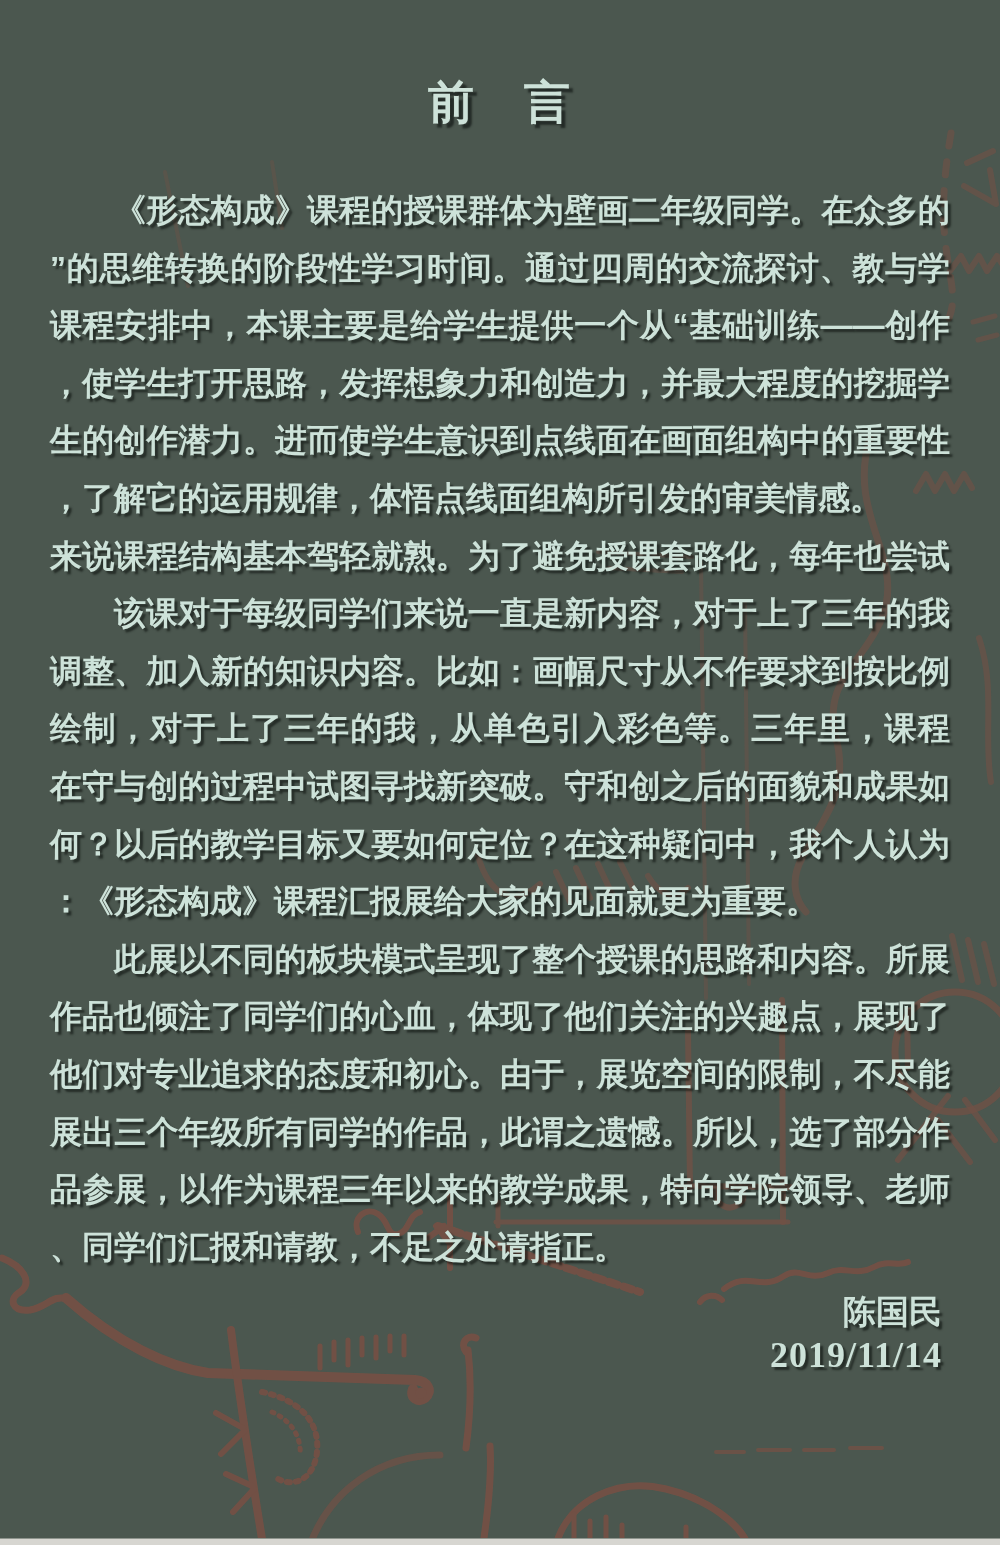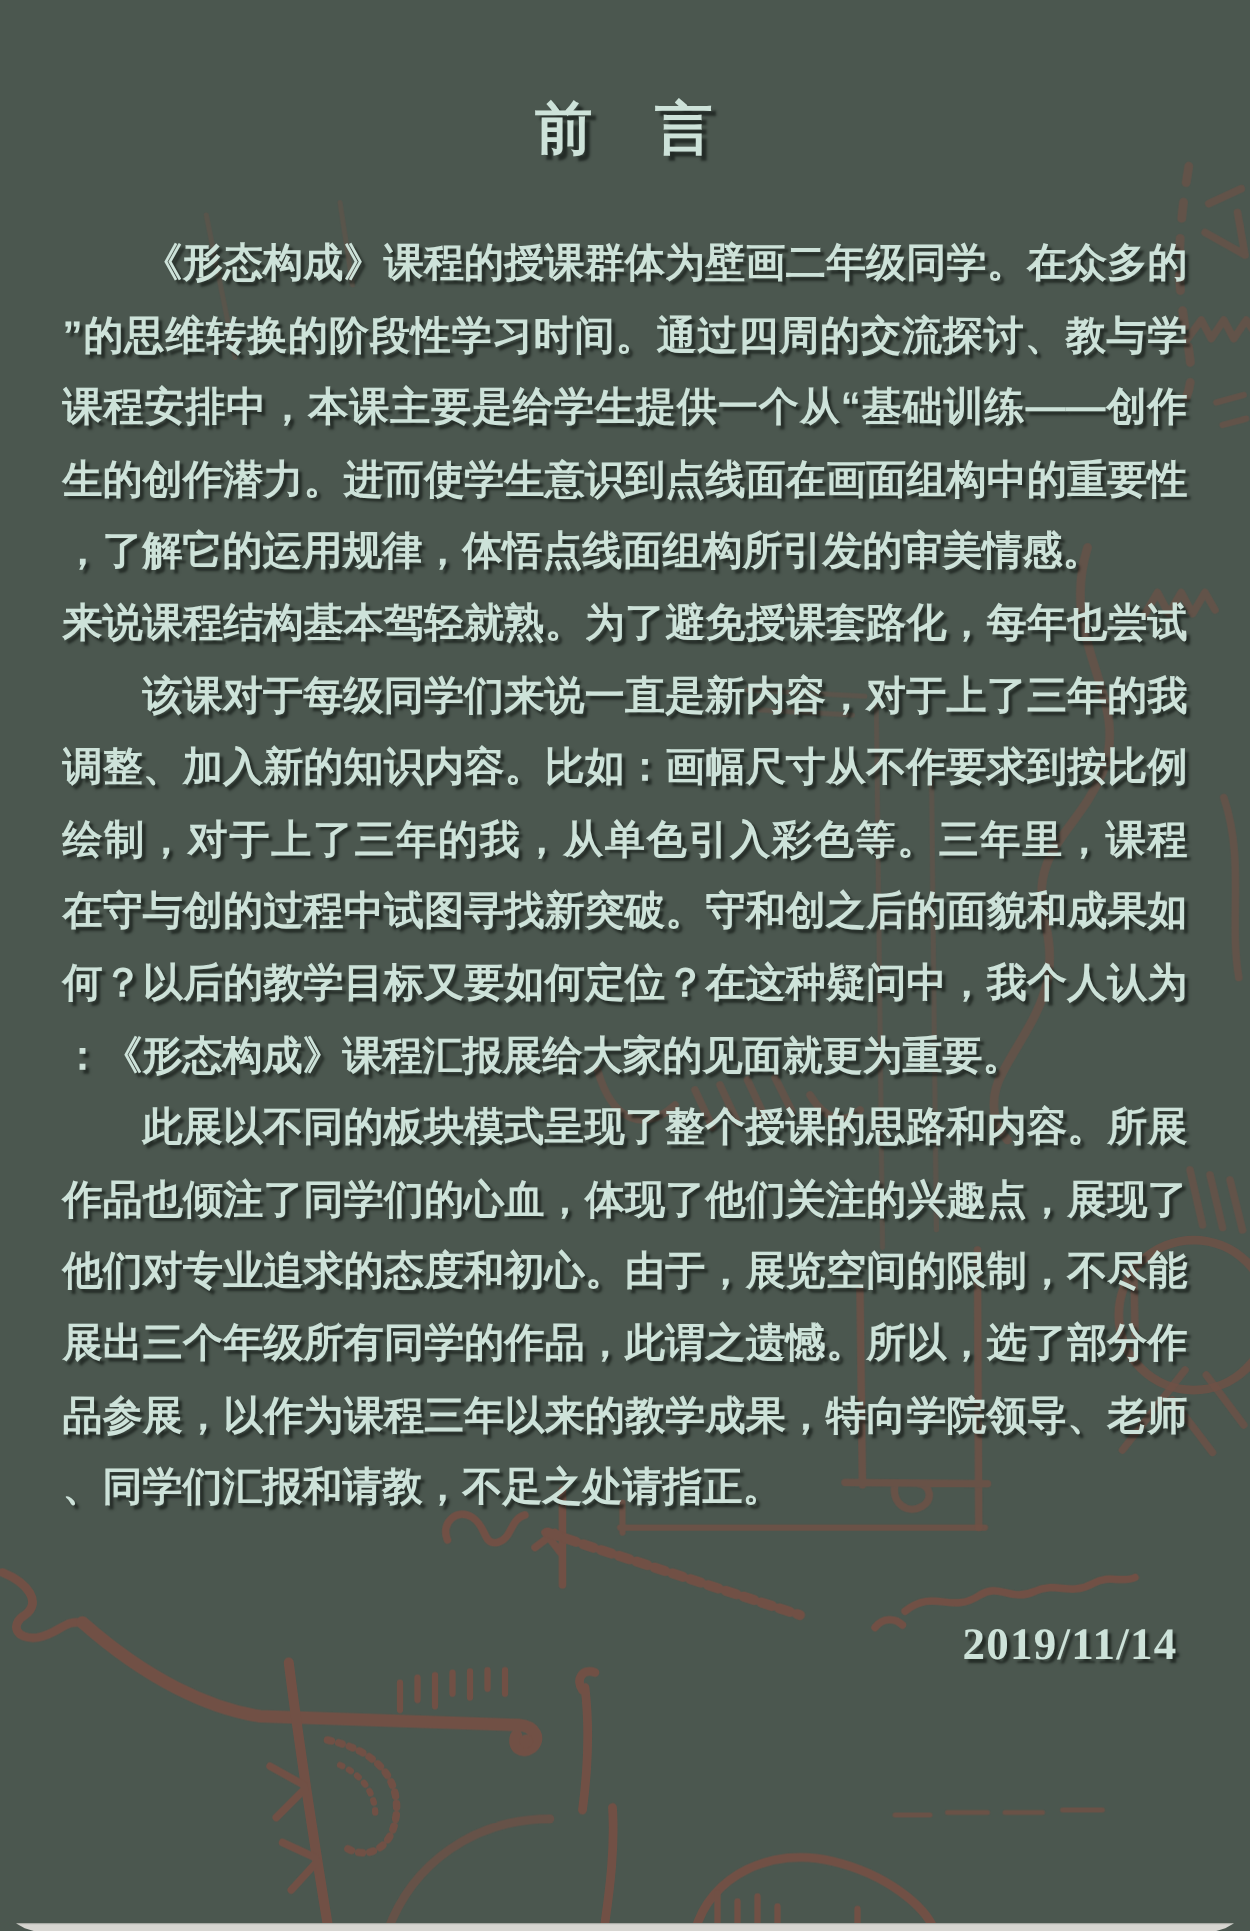--- a/index.html
+++ b/index.html
@@ -9,21 +9,21 @@
     --bottom-edge:#d7d6d1;
   }
   html,body{margin:0;padding:0;}
   body{
     width:1000px;height:1545px;
     background:var(--background,#4b574f);
     overflow:hidden;
     font-family:"Liberation Sans","DejaVu Sans",sans-serif;
   }
   .poster{
-    position:relative;width:1000px;height:1545px;overflow:hidden;border-radius:32px;
+    position:relative;width:1000px;height:1545px;overflow:hidden;
   }
   .sketch-svg{
     position:absolute;left:0;top:0;width:1000px;height:1545px;
   }
   .sk{stroke:var(--sketch,#7b5044);fill:none;stroke-linecap:round;stroke-linejoin:round;}
   .sk-fill{fill:var(--sketch,#7b5044);stroke:none;}
   .title{
     position:absolute;left:0;top:72px;width:100%;
     margin:0;text-align:center;
     font-size:46px;line-height:60px;font-weight:700;
@@ -105,37 +105,39 @@
       <path class="sk" d="M574,1514 v30 M590,1521 v23 M606,1517 v27 M622,1525 v19 M686,1527 v17" stroke-width="5"></path>
     </g>
   </svg>
 
   <h1 class="title">前　言</h1>
 
   <div class="body-text">
     <div class="ln ind">《形态构成》课程的授课群体为壁画二年级同学。在众多的</div>
     <div class="ln">”的思维转换的阶段性学习时间。通过四周的交流探讨、教与学</div>
     <div class="ln">课程安排中，本课主要是给学生提供一个从“基础训练——创作</div>
+    <div class="ln">，使学生打开思路，发挥想象力和创造力，并最大程度的挖掘学</div>
     <div class="ln">生的创作潜力。进而使学生意识到点线面在画面组构中的重要性</div>
     <div class="ln end">，了解它的运用规律，体悟点线面组构所引发的审美情感。</div>
 
     <div class="ln">来说课程结构基本驾轻就熟。为了避免授课套路化，每年也尝试</div>
     <div class="ln ind">该课对于每级同学们来说一直是新内容，对于上了三年的我</div>
     <div class="ln">调整、加入新的知识内容。比如：画幅尺寸从不作要求到按比例</div>
     <div class="ln">绘制，对于上了三年的我，从单色引入彩色等。三年里，课程</div>
     <div class="ln">在守与创的过程中试图寻找新突破。守和创之后的面貌和成果如</div>
     <div class="ln">何？以后的教学目标又要如何定位？在这种疑问中，我个人认为</div>
     <div class="ln end">：《形态构成》课程汇报展给大家的见面就更为重要。</div>
 
     <div class="ln ind">此展以不同的板块模式呈现了整个授课的思路和内容。所展</div>
     <div class="ln">作品也倾注了同学们的心血，体现了他们关注的兴趣点，展现了</div>
     <div class="ln">他们对专业追求的态度和初心。由于，展览空间的限制，不尽能</div>
     <div class="ln">展出三个年级所有同学的作品，此谓之遗憾。所以，选了部分作</div>
     <div class="ln">品参展，以作为课程三年以来的教学成果，特向学院领导、老师</div>
     <div class="ln end">、同学们汇报和请教，不足之处请指正。</div>
   </div>
 
   <div class="signature">
+    <div class="sig-name">陈国民</div>
     <div class="sig-date">2019/11/14</div>
   </div>
 
   <div class="bottom-edge"></div>
 </div>
 
 </body></html>

